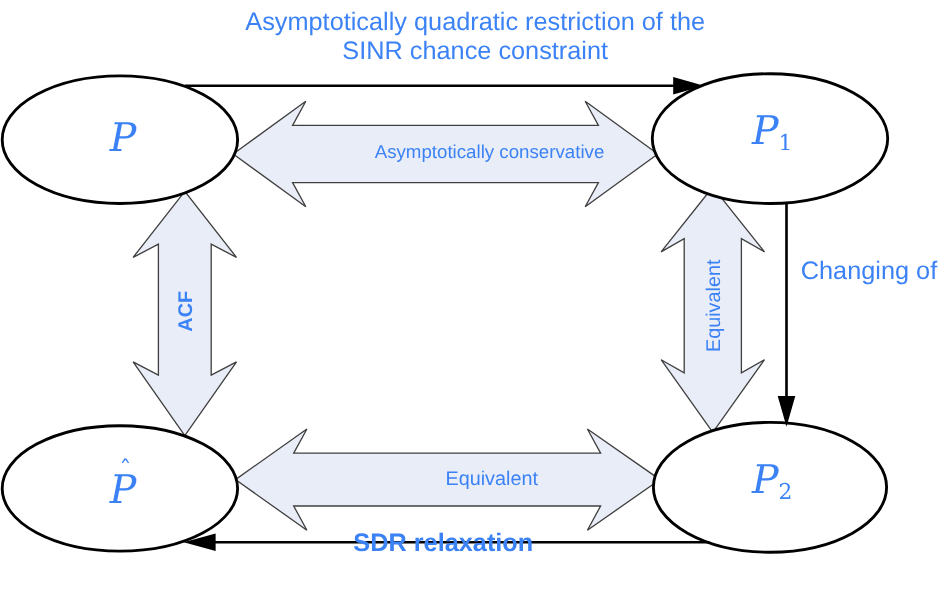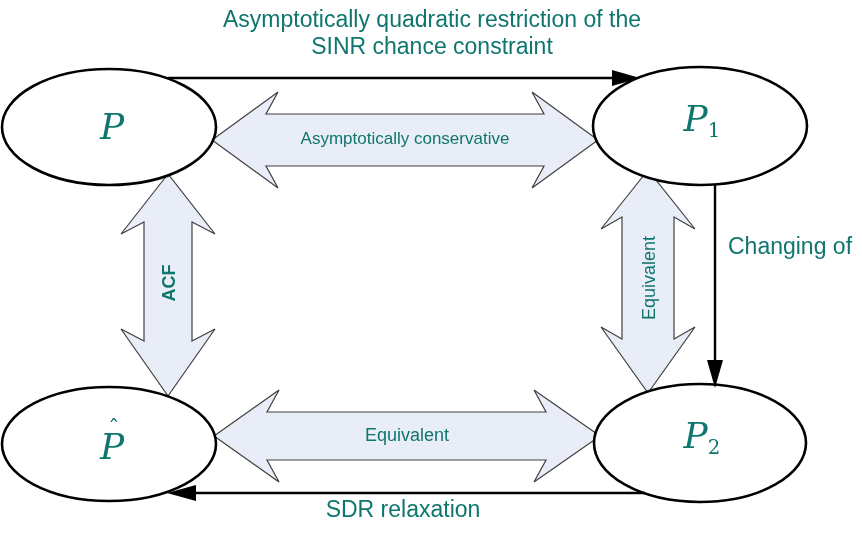--- a/index.html
+++ b/index.html
@@ -1,23 +1,23 @@
 <!DOCTYPE html>
 <html><head>
 <meta charset="utf-8">
 <style>
   html,body{margin:0;padding:0;background:#fff;}
   .canvas{
     position:relative;width:862px;height:535px;background:#ffffff;overflow:hidden;
-    font-family:"Liberation Sans",sans-serif;color:#0f766e;
+    font-family:"Liberation Sans",sans-serif;color:#3b82f6;
   }
   .canvas svg{position:absolute;left:0;top:0;}
   .lbl{position:absolute;white-space:nowrap;}
   .center-x{transform:translateX(-50%);text-align:center;}
-  .center-xy{transform:translate(-50%,-50%);text-align:center;}
+  .center-xy{transform:translate(-50%,-50%);text-align:center;margin-left:40px;}
   .rot{transform:translate(-50%,-50%) rotate(-90deg);}
   .title{font-size:23px;line-height:27px;}
   .arrow-text{font-size:17px;line-height:22px;}
   .equiv-text{font-size:18px;}
   .acf-v{font-size:18px;font-weight:bold;}
   .side-label{font-size:23px;line-height:32px;text-align:right;}
   .sdr{font-size:23px;}
   .node-label{
     position:absolute;transform:translate(-50%,-54%);
     font-family:"DejaVu Serif","Liberation Serif",serif;
@@ -67,21 +67,21 @@
   <div class="lbl rot acf-v" style="left:169px;top:283px;">ACF</div>
 
   <div class="lbl rot equiv-text" style="left:649px;top:278px;">Equivalent</div>
 
   <div class="lbl center-xy equiv-text" style="left:407px;top:435px;">Equivalent</div>
 
   <div class="lbl center-x side-label" style="left:790px;top:230px;">
     <div>Changing of</div>
   </div>
 
-  <div class="lbl center-x sdr" style="left:403px;top:496px;">SDR relaxation</div>
+  <div class="lbl center-x sdr" style="left:403px;top:480px;font-weight:bold;">SDR relaxation</div>
 
   <div class="node-label" style="left:112px;top:128px;">
     <span>P</span>
   </div>
   <div class="node-label" style="left:702px;top:127px;text-align:center;">
     <span>P</span><span class="subscript">1</span>
   </div>
   <div class="node-label" style="left:112px;top:448px;">
     <span style="position:relative;display:inline-block;"><span>P</span><span class="hat-mark">ˆ</span></span>
   </div>

